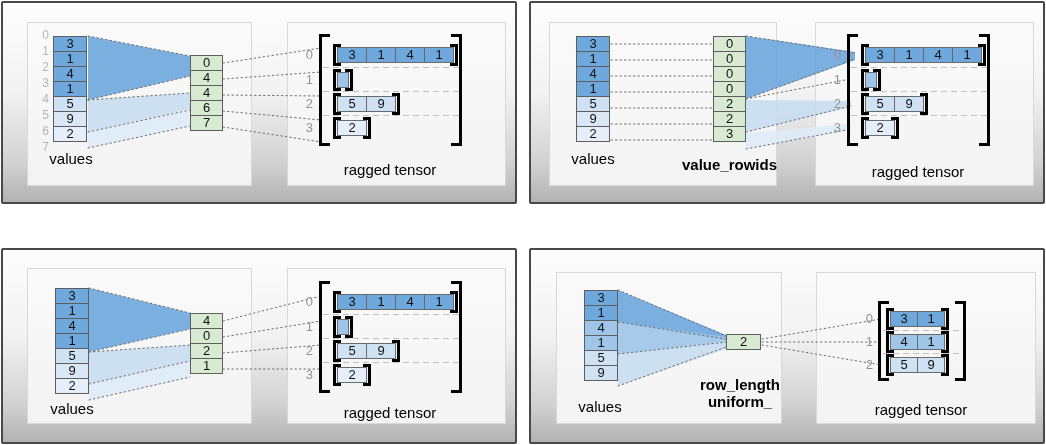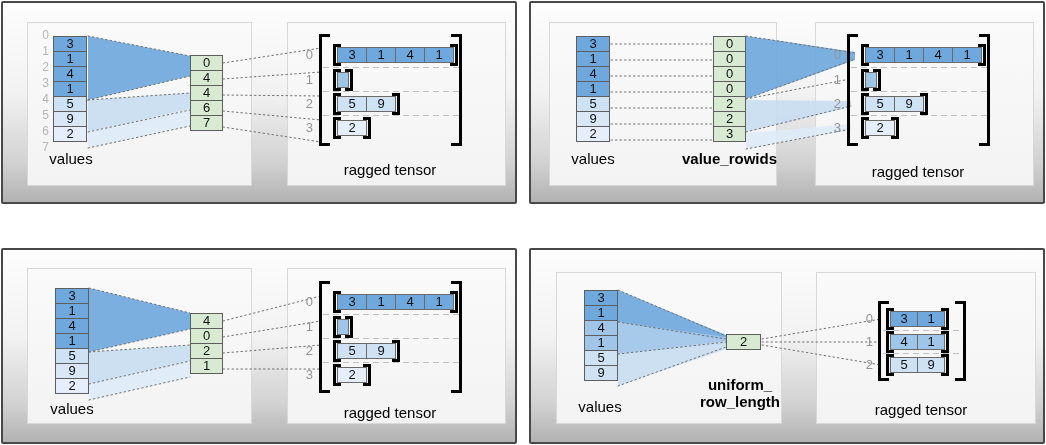--- a/index.html
+++ b/index.html
@@ -181,21 +181,21 @@
     <div class="col" style="left:182px;top:33px">
       <div class="vcell c-green" style="width:33px">0</div>
       <div class="vcell c-green" style="width:33px">0</div>
       <div class="vcell c-green" style="width:33px">0</div>
       <div class="vcell c-green" style="width:33px">0</div>
       <div class="vcell c-green" style="width:33px">2</div>
       <div class="vcell c-green" style="width:33px">2</div>
       <div class="vcell c-green" style="width:33px">3</div>
     </div>
     <div class="lbl" style="left:22px;top:147px;width:80px">values</div>
-    <div class="lbl lbl-b" style="left:126px;top:147px;width:145px">value_rowids</div>
+    <div class="lbl lbl-b" style="left:126px;top:153px;width:145px">value_rowids</div>
     <div class="obr obr-l" style="left:316px;top:31px;height:112px"></div>
     <div class="obr obr-r" style="left:448px;top:31px;height:112px"></div>
     <span class="ridx" style="left:296px;top:44px">0</span>
     <span class="ridx" style="left:296px;top:69px">1</span>
     <span class="ridx" style="left:296px;top:93px">2</span>
     <span class="ridx" style="left:296px;top:117px">3</span>
     <div class="rrow" style="left:330px;top:41px">
       <span class="ibr ibr-l"></span>
       <span class="tcell c-dark">3</span>
       <span class="tcell c-dark">1</span>
@@ -313,22 +313,22 @@
       <div class="vcell c-dark">1</div>
       <div class="vcell c-med">4</div>
       <div class="vcell c-med">1</div>
       <div class="vcell c-light">5</div>
       <div class="vcell c-light">9</div>
     </div>
     <div class="col" style="left:195px;top:84px">
       <div class="vcell c-green" style="width:35px">2</div>
     </div>
     <div class="lbl lbl-b" style="left:144px;top:126px;width:130px;line-height:17px">
+      <div>row_length</div>
       <div>uniform_</div>
-      <div>row_length</div>
     </div>
     <div class="lbl" style="left:29px;top:148px;width:80px">values</div>
     <div class="obr obr-l" style="left:347px;top:51px;height:80px"></div>
     <div class="obr obr-r" style="left:424px;top:51px;height:80px"></div>
     <span class="ridx" style="left:328px;top:61px">0</span>
     <span class="ridx" style="left:328px;top:84px">1</span>
     <span class="ridx" style="left:328px;top:107px">2</span>
     <div class="rrow" style="left:355px;top:58px">
       <span class="ibr ibr-l"></span>
       <span class="tcell tcell-sm c-dark">3</span>

